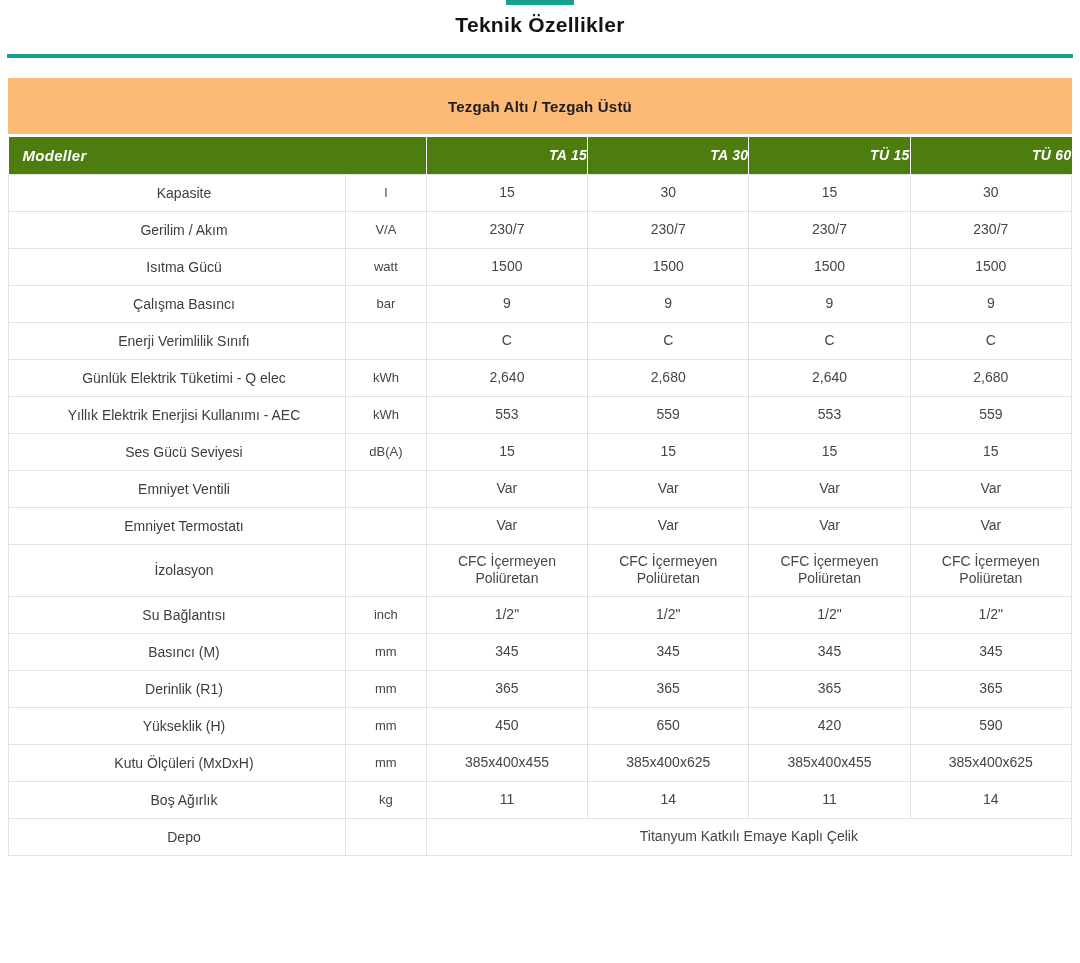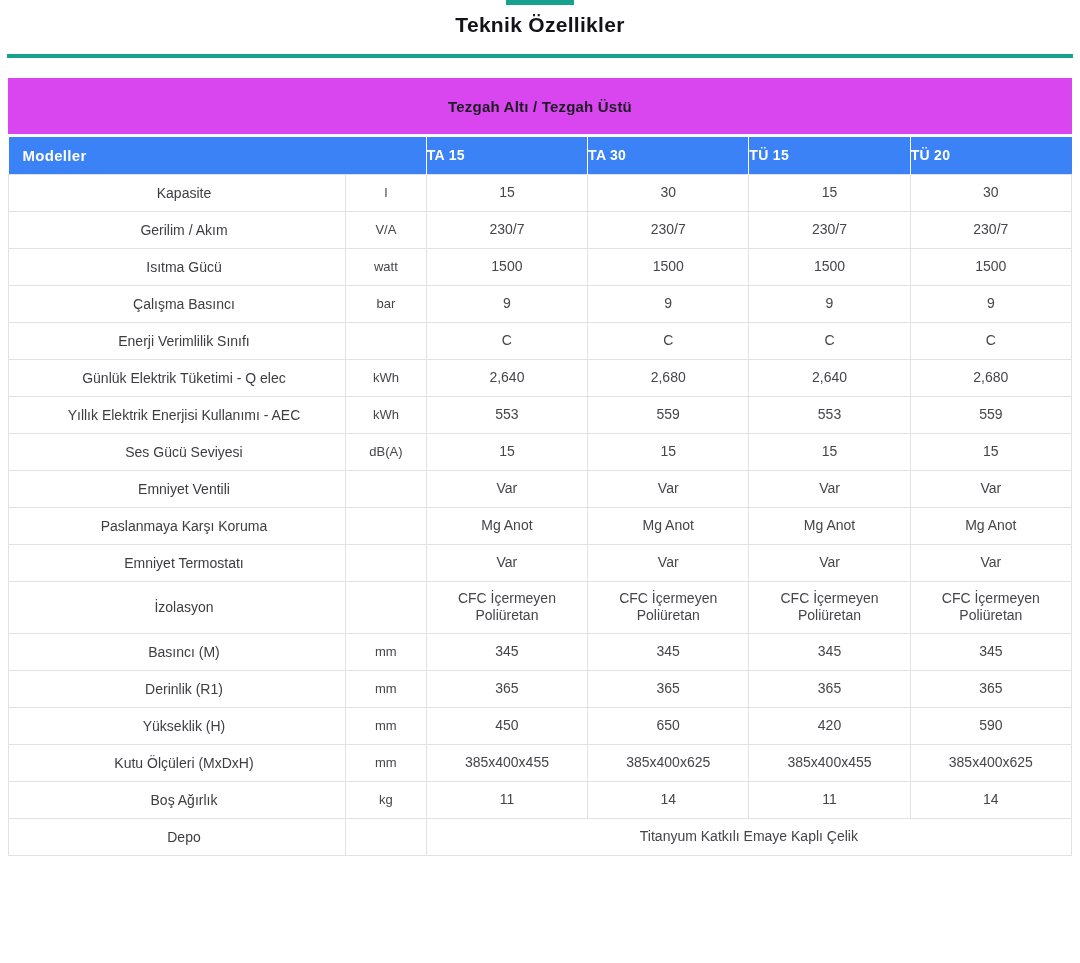--- a/index.html
+++ b/index.html
@@ -24,55 +24,56 @@
     letter-spacing: 0.3px;
     color: #141418;
   }
   .section-divider {
     height: 4px;
     background: #17a28f;
     margin: 17px 7px 0 7px;
   }
   .content { margin: 20px 8px 0 8px; }
   .group-header {
-    background: #d946ef;
+    background: #fdba74;
     height: 56px;
     display: flex;
     align-items: center;
     justify-content: center;
     font-size: 15px;
     font-weight: 700;
     color: #1c1c22;
     letter-spacing: 0.2px;
     margin-bottom: 3px;
   }
   table.spec-table {
     width: 100%;
     border-collapse: collapse;
     table-layout: fixed;
   }
   .spec-table col.c-label { width: 31.7%; }
   .spec-table col.c-unit  { width: 7.6%; }
   .spec-table col.c-model { width: 15.175%; }
   .spec-table thead th {
-    background: #3b82f6;
+    background: #4d7c0f;
     color: #ffffff;
     height: 37px;
     font-size: 14px;
     font-weight: 700;
     letter-spacing: 0.3px;
     vertical-align: middle;
+    font-style: italic;
   }
   .spec-table thead th.h-label {
     text-align: left;
     padding-left: 14px;
     font-size: 15px;
   }
   .spec-table thead th.h-model {
-    text-align: left;
+    text-align: right;
     border-left: 1px solid #ffffff;
   }
   .spec-table td {
     border: 1px solid #e2e2e2;
     height: 37px;
     font-size: 14px;
     vertical-align: middle;
     color: #45454a;
     background: #ffffff;
   }
@@ -106,21 +107,21 @@
         <col class="c-model">
         <col class="c-model">
         <col class="c-model">
     </colgroup>
     <thead>
       <tr>
         <th class="h-label" colspan="2">Modeller</th>
         <th class="h-model">TA 15</th>
         <th class="h-model">TA 30</th>
         <th class="h-model">TÜ 15</th>
-        <th class="h-model">TÜ 20</th>
+        <th class="h-model">TÜ 60</th>
       </tr>
     </thead>
     <tbody>
       <tr>
         <td class="lbl">Kapasite</td>
         <td class="unit">l</td>
         <td class="val">15</td>
         <td class="val">30</td>
         <td class="val">15</td>
         <td class="val">30</td>
@@ -183,42 +184,42 @@
       </tr>
       <tr>
         <td class="lbl">Emniyet Ventili</td>
         <td class="unit"></td>
         <td class="val">Var</td>
         <td class="val">Var</td>
         <td class="val">Var</td>
         <td class="val">Var</td>
       </tr>
       <tr>
-        <td class="lbl">Paslanmaya Karşı Koruma</td>
-        <td class="unit"></td>
-        <td class="val">Mg Anot</td>
-        <td class="val">Mg Anot</td>
-        <td class="val">Mg Anot</td>
-        <td class="val">Mg Anot</td>
-      </tr>
-      <tr>
         <td class="lbl">Emniyet Termostatı</td>
         <td class="unit"></td>
         <td class="val">Var</td>
         <td class="val">Var</td>
         <td class="val">Var</td>
         <td class="val">Var</td>
       </tr>
       <tr class="tall">
         <td class="lbl">İzolasyon</td>
         <td class="unit"></td>
         <td class="val">CFC İçermeyen Poliüretan</td>
         <td class="val">CFC İçermeyen Poliüretan</td>
         <td class="val">CFC İçermeyen Poliüretan</td>
         <td class="val">CFC İçermeyen Poliüretan</td>
+      </tr>
+      <tr>
+        <td class="lbl">Su Bağlantısı</td>
+        <td class="unit">inch</td>
+        <td class="val">1/2"</td>
+        <td class="val">1/2"</td>
+        <td class="val">1/2"</td>
+        <td class="val">1/2"</td>
       </tr>
       <tr>
         <td class="lbl">Basıncı (M)</td>
         <td class="unit">mm</td>
         <td class="val">345</td>
         <td class="val">345</td>
         <td class="val">345</td>
         <td class="val">345</td>
       </tr>
       <tr>

